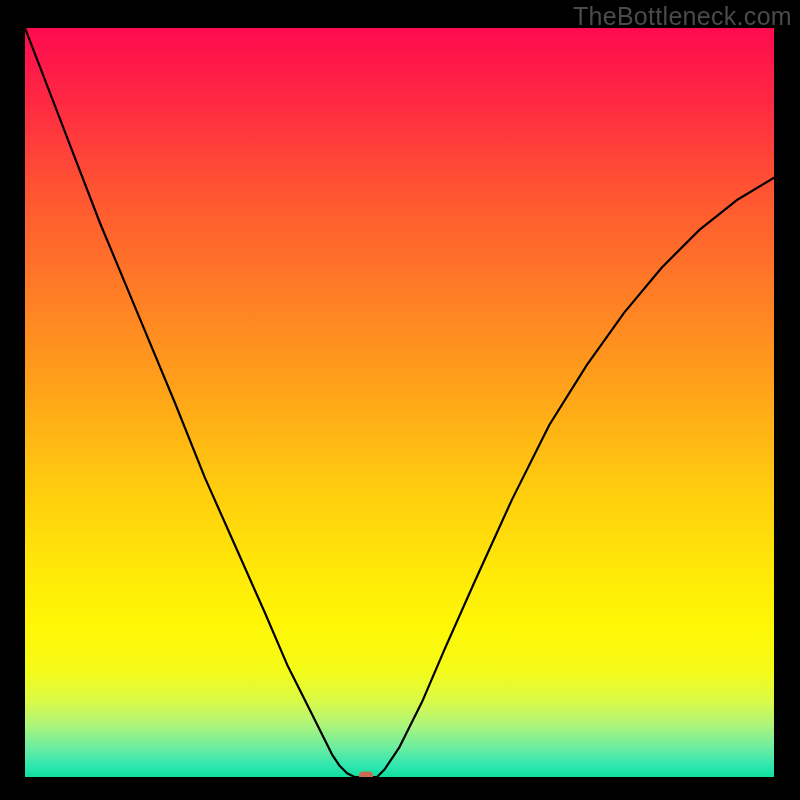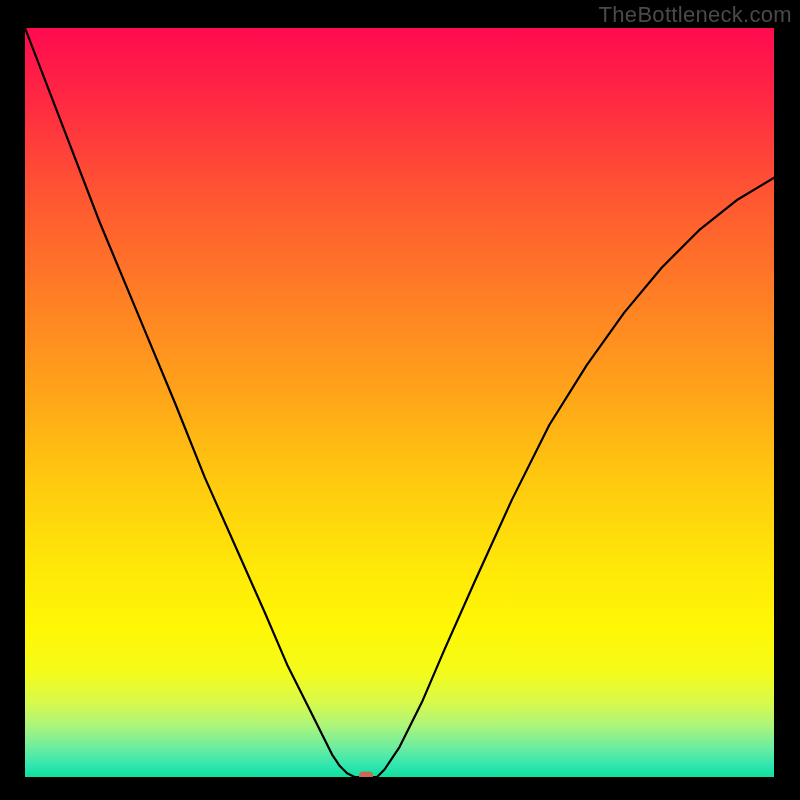--- a/index.html
+++ b/index.html
@@ -14,21 +14,21 @@
   .container {
     position: relative;
     width: 800px;
     height: 800px;
   }
   .watermark {
     position: absolute;
     top: 2px;
     right: 8px;
     color: #4a4a4a;
-    font-size: 22px;
+    font-size: 25px;
     font-weight: 500;
     letter-spacing: 0.3px;
     z-index: 10;
   }
   .plot-outer {
     position: absolute;
     left: 0;
     top: 0;
     width: 800px;
     height: 800px;

